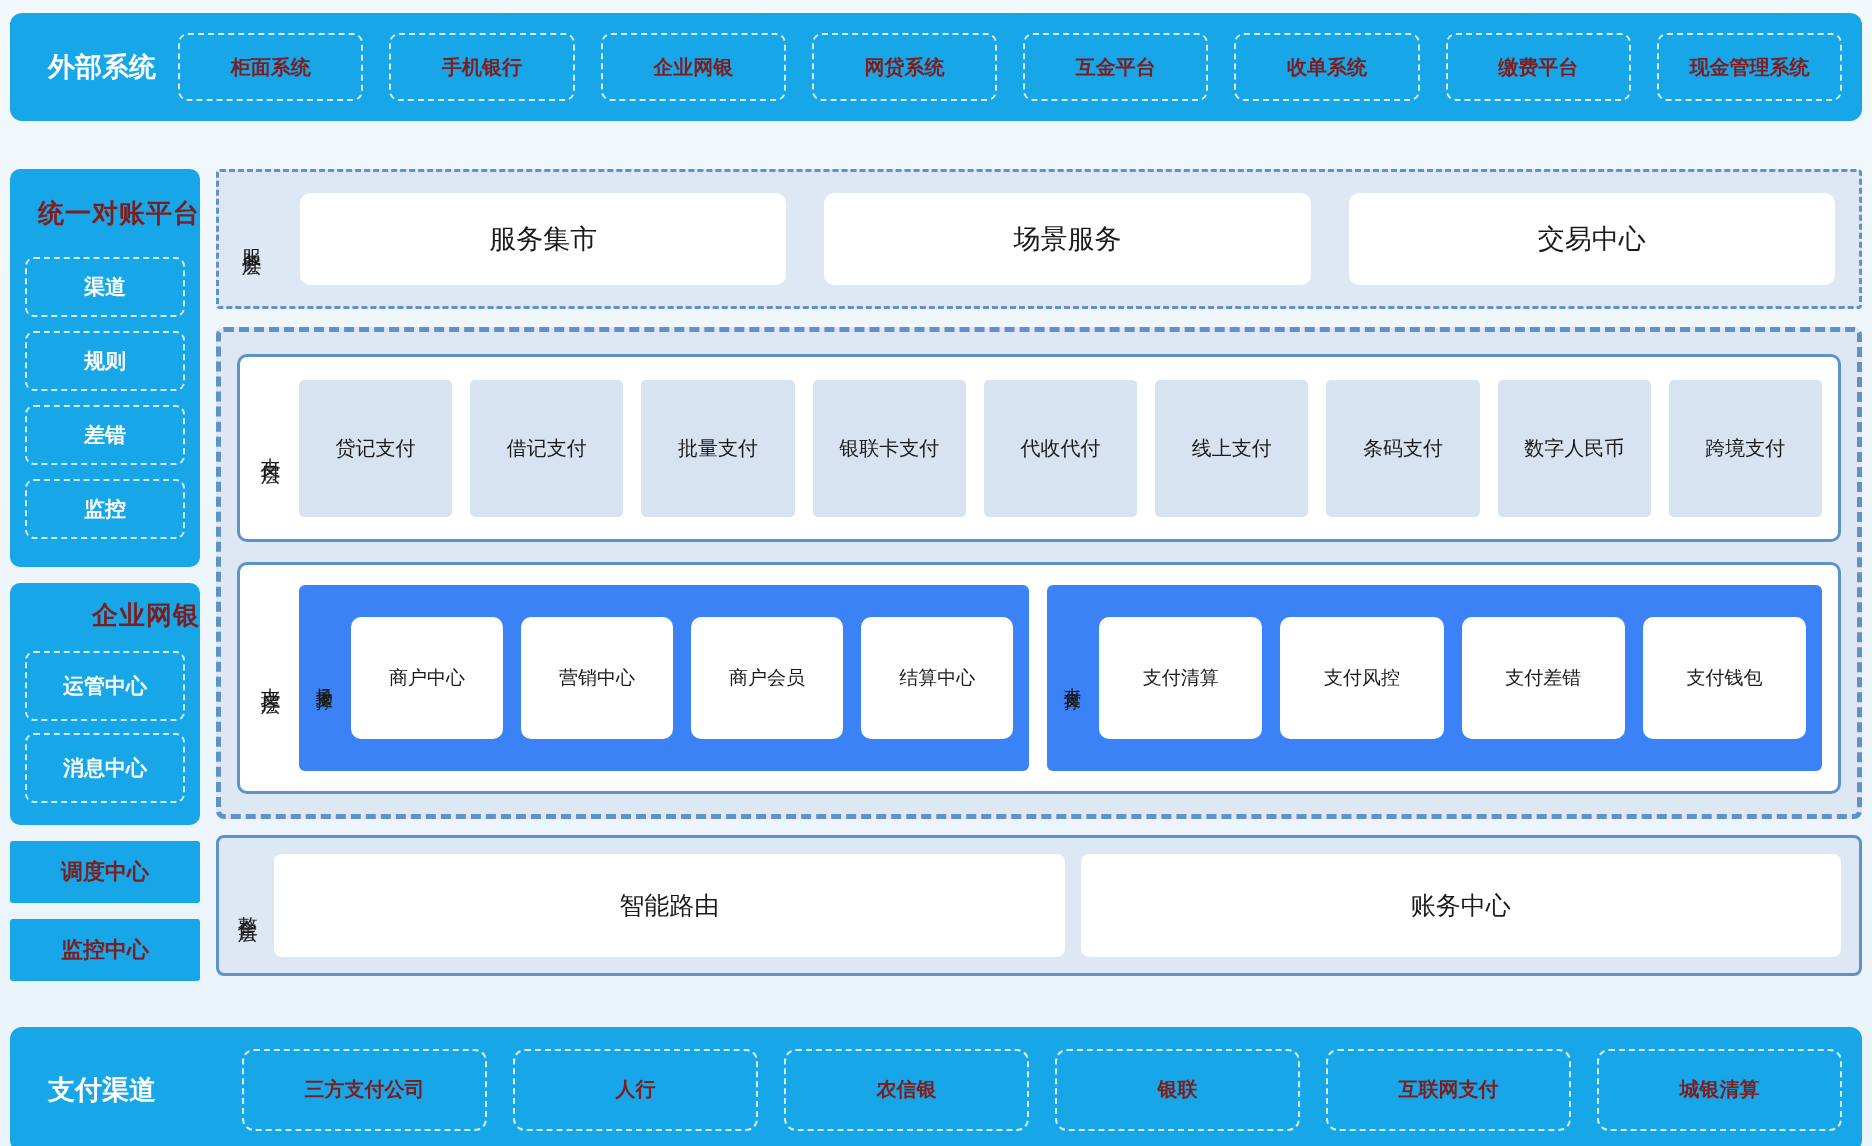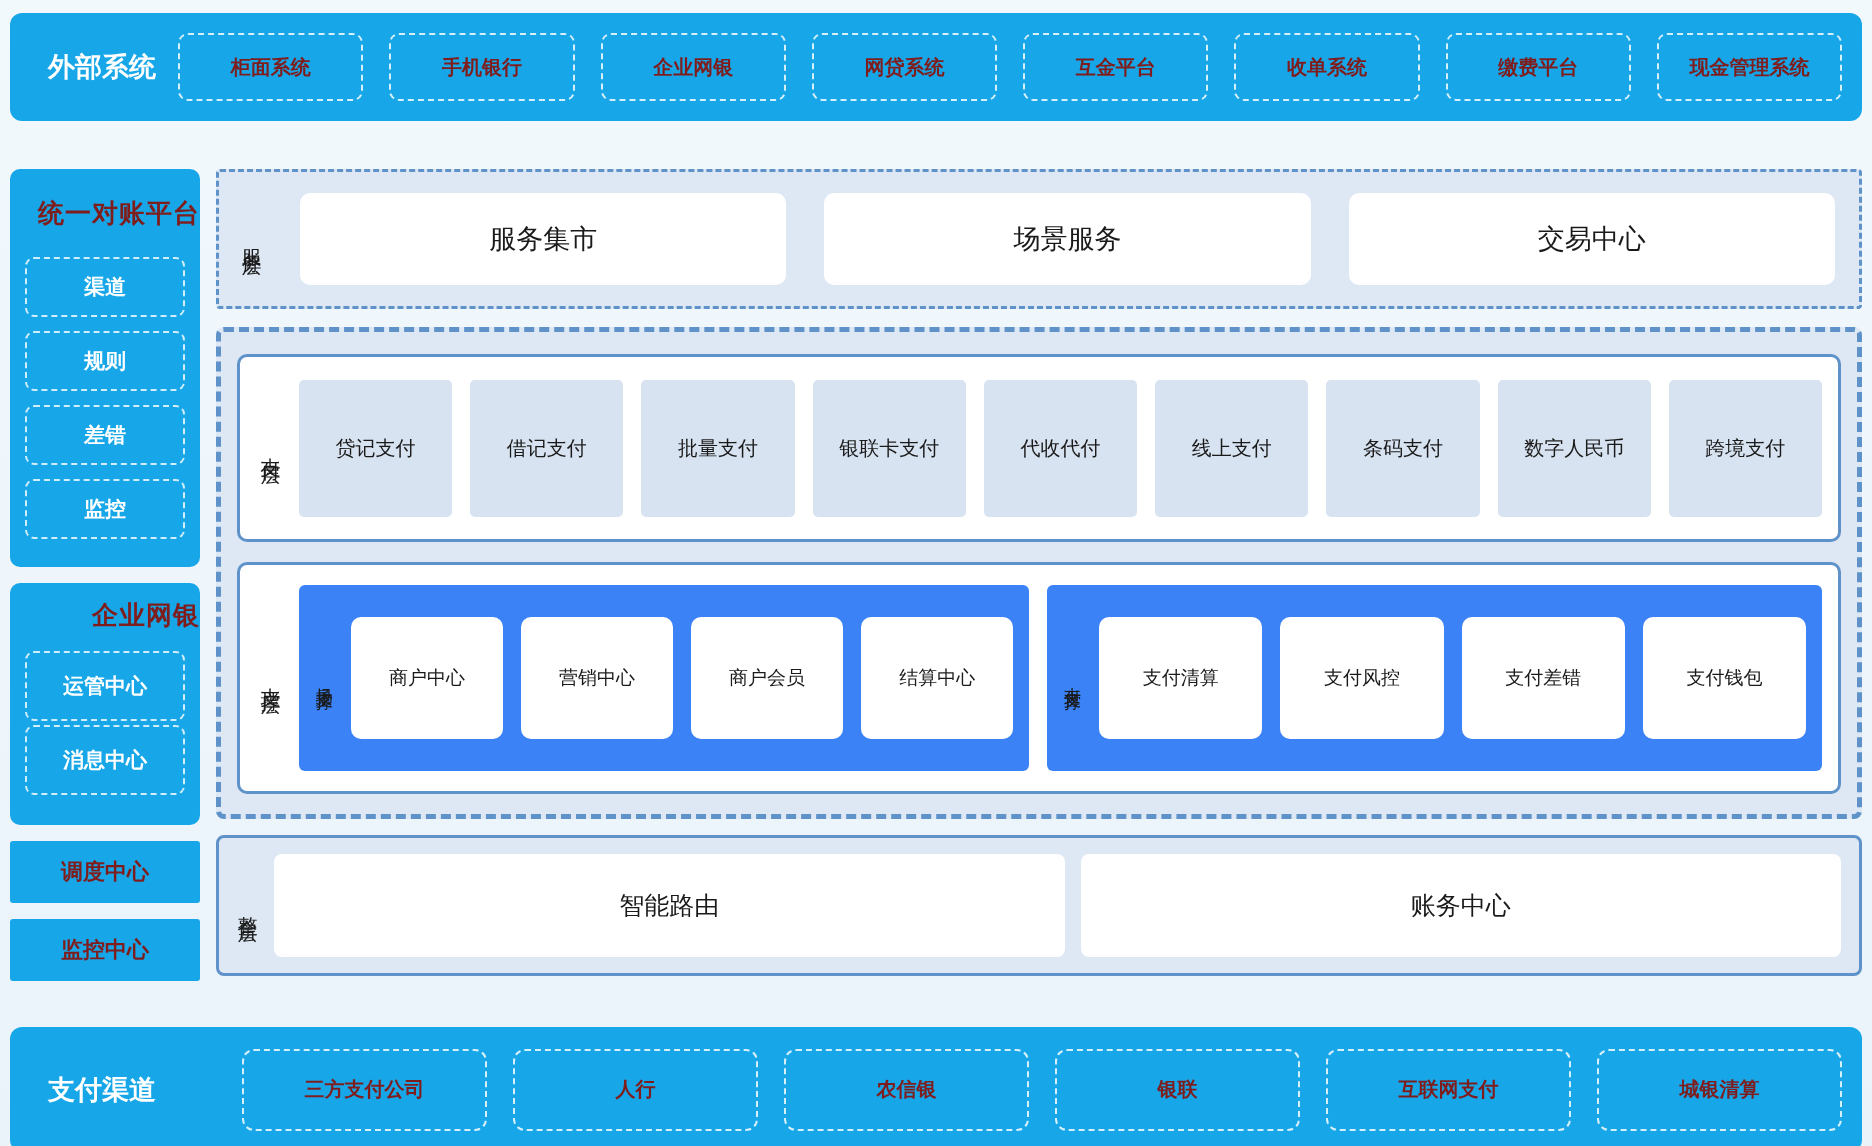--- a/index.html
+++ b/index.html
@@ -52,21 +52,21 @@
     height:60px;
     border:2px dashed rgba(255,255,255,0.8);
     border-radius:9px;
     display:flex; align-items:center; justify-content:center;
     color:#fff; font-size:21px; font-weight:600;
   }
   .block-recon { height:398px; margin-bottom:16px; }
   .block-mgmt  { height:242px; margin-bottom:16px; }
   .block-mgmt .lb-title { margin:15px 0 18px 0; }
   .block-mgmt .litem { height:70px; }
-  .block-mgmt .lb-items { gap:4px; padding-bottom:16px;font-family:Liberation Mono, monospace; }
+  .block-mgmt .lb-items { gap:12px; padding-bottom:16px;font-family:Liberation Mono, monospace; }
   .left-solid {
     height:62px; background:#17A7E8; border-radius:3px;
     display:flex; align-items:center; justify-content:center;
     color:#7f1d1d; font-size:22px; font-weight:700;
     margin-bottom:16px;
   }
   .main-col { flex:1; }
   .vlabel {
     writing-mode:vertical-rl; text-orientation:upright;
     font-size:20px; color:#1A1A1A; letter-spacing:4px;

